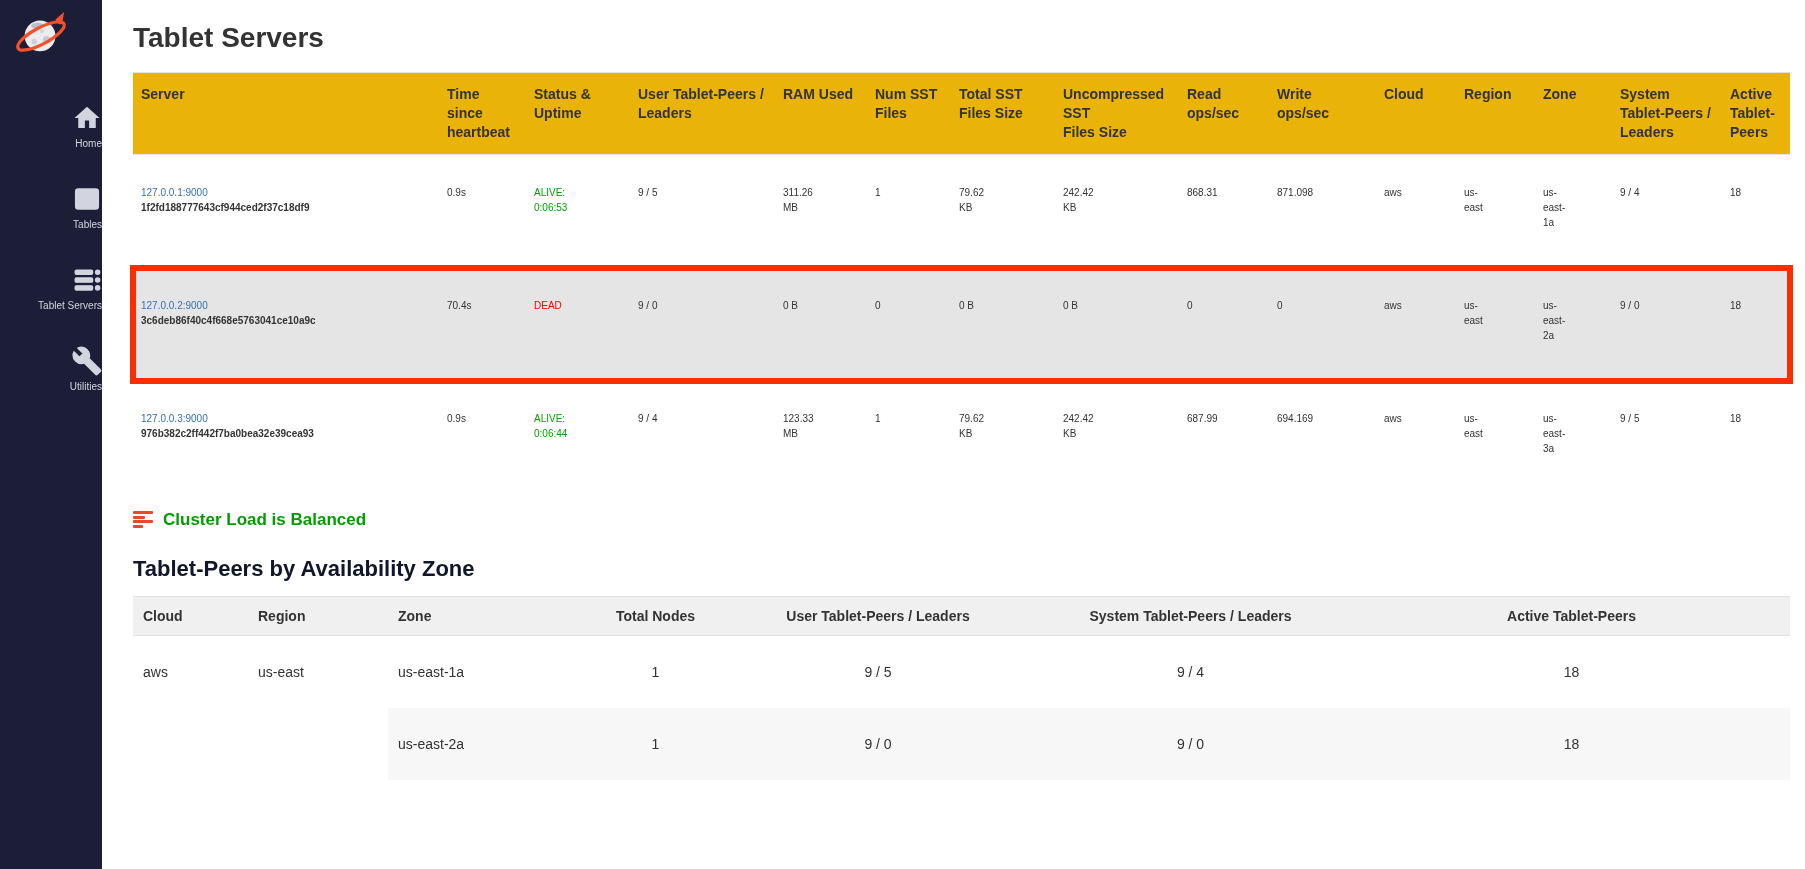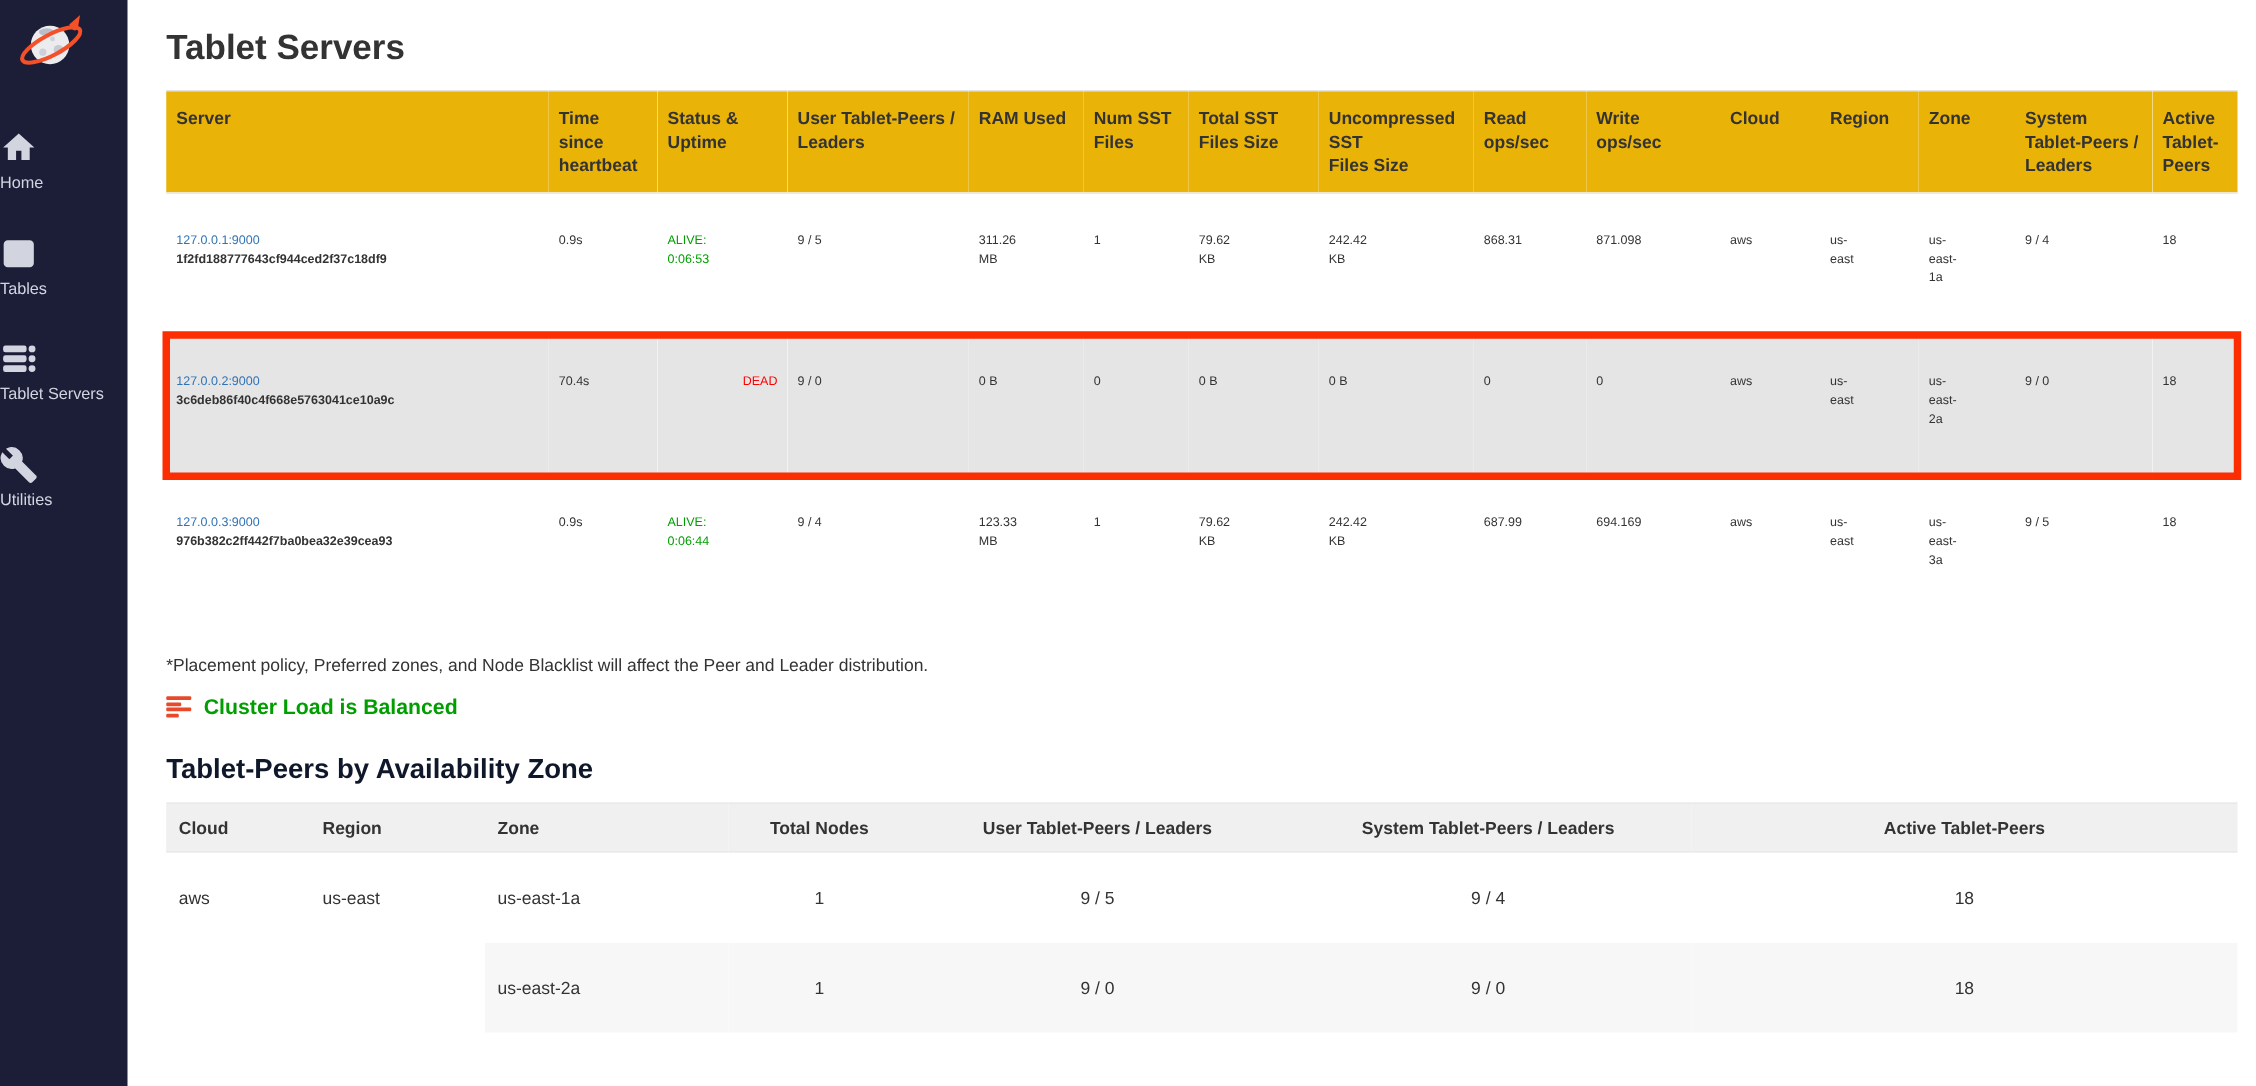--- a/index.html
+++ b/index.html
@@ -11,22 +11,22 @@
   .app { display:flex; width:1805px; height:869px; }
 
   
   .sidebar {
     width:102px; height:869px; background:#1c1e37; flex-shrink:0;
     display:flex; flex-direction:column;
   }
   .logo-wrap { margin:10px auto 0 12px; }
   .nav { margin-top:40px; display:flex; flex-direction:column; gap:34px; }
   .nav-item {
-    display:flex; flex-direction:column; align-items:flex-start;
-    color:#d2d5e0; font-size:13px; cursor:pointer; line-height:1.2; text-align:center;
+    display:flex; flex-direction:column; align-items:flex-end;
+    color:#d2d5e0; font-size:10px; cursor:pointer; line-height:1.2; text-align:center;
   }
   .nav-item svg { width:30px; height:30px; margin-bottom:5px; fill:#d2d5e0; stroke:#d2d5e0; }
 
   
   .main { flex:1; padding:14px 15px 0 31px; position:relative; }
   h1.page-title { font-size:28px; font-weight:bold; color:#333; margin:8px 0 18px; }
   h2.section-title { font-size:22px; font-weight:bold; color:#0f172a; margin:26px 0 0; }
 
   table { border-collapse:collapse; width:1657px; table-layout:fixed; }
   th, td { text-align:left; overflow:hidden; }
@@ -39,21 +39,21 @@
     border-top:1px solid #e2e2e2; border-bottom:1px solid #e9e9e9;
   }
   table.servers tbody td {
     padding:30px 8px 38px; vertical-align:top; line-height:1.5; font-size:10px;
   }
   table.servers tbody tr:nth-child(2) td { background:#e5e5e5; }
   tr.row-highlighted { outline:6px solid #fb2d01; outline-offset:-3px; }
   a.server-link { color:#3273b5; text-decoration:none; cursor:pointer; }
   .uuid { color:#333;font-weight:bold; }
   .status-alive { color:#009e00; }
-  .status-dead  { color:#fe0000;text-align:right; }
+  .status-dead  { color:#fe0000; }
 
   
   .note { margin-top:30px; font-size:14px; color:#333; }
   .cluster-load { display:flex; align-items:center; gap:10px; margin-top:16px; }
   .load-icon { width:20px; height:17px; display:flex; flex-direction:column; justify-content:space-between; flex-shrink:0; }
   .load-icon span { height:3px; background:#e8492b; border-radius:1px; }
   .load-icon span:nth-child(1){ width:20px; }
   .load-icon span:nth-child(2){ width:12px; }
   .load-icon span:nth-child(3){ width:20px; }
   .load-icon span:nth-child(4){ width:10px; }
@@ -251,21 +251,20 @@
 east</td>
           <td class="pre">us-
 east-
 3a</td>
           <td>9 / 5</td>
           <td>18</td>
         </tr>
       </tbody>
     </table>
 
-    <div class="note">*Placement policy, Preferred zones, and Node Blacklist will affect the Peer and Leader distribution.</div>
 
     <div class="cluster-load">
       <div class="load-icon">
           <span></span>
           <span></span>
           <span></span>
           <span></span>
         </div>
       <div class="txt">Cluster Load is Balanced</div>
     </div>

